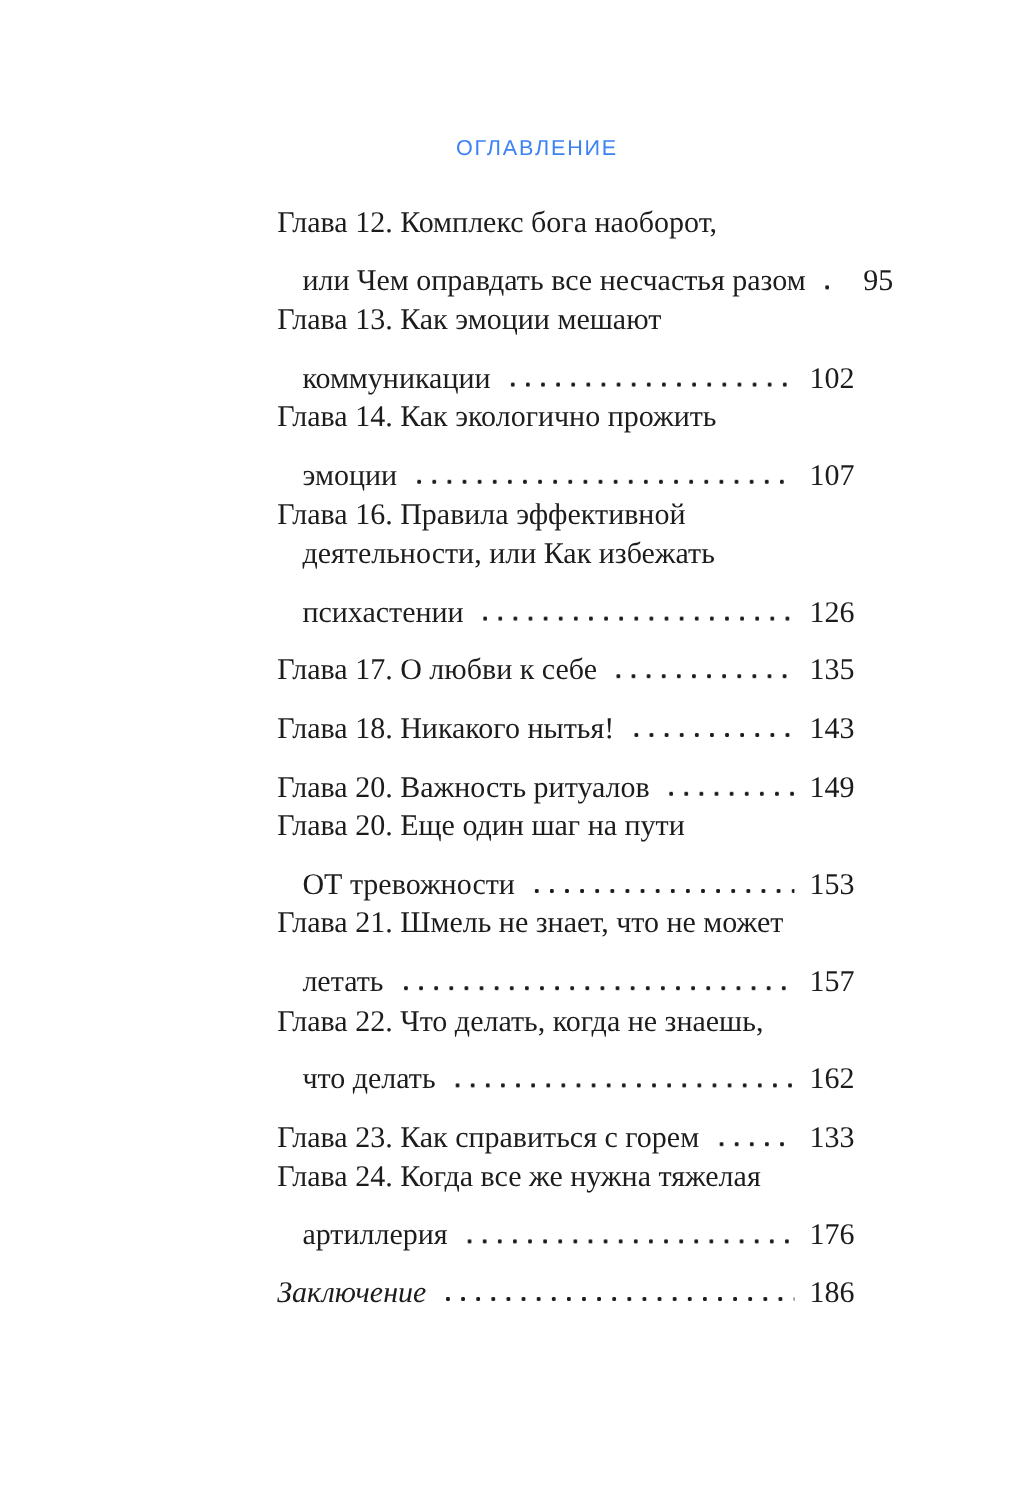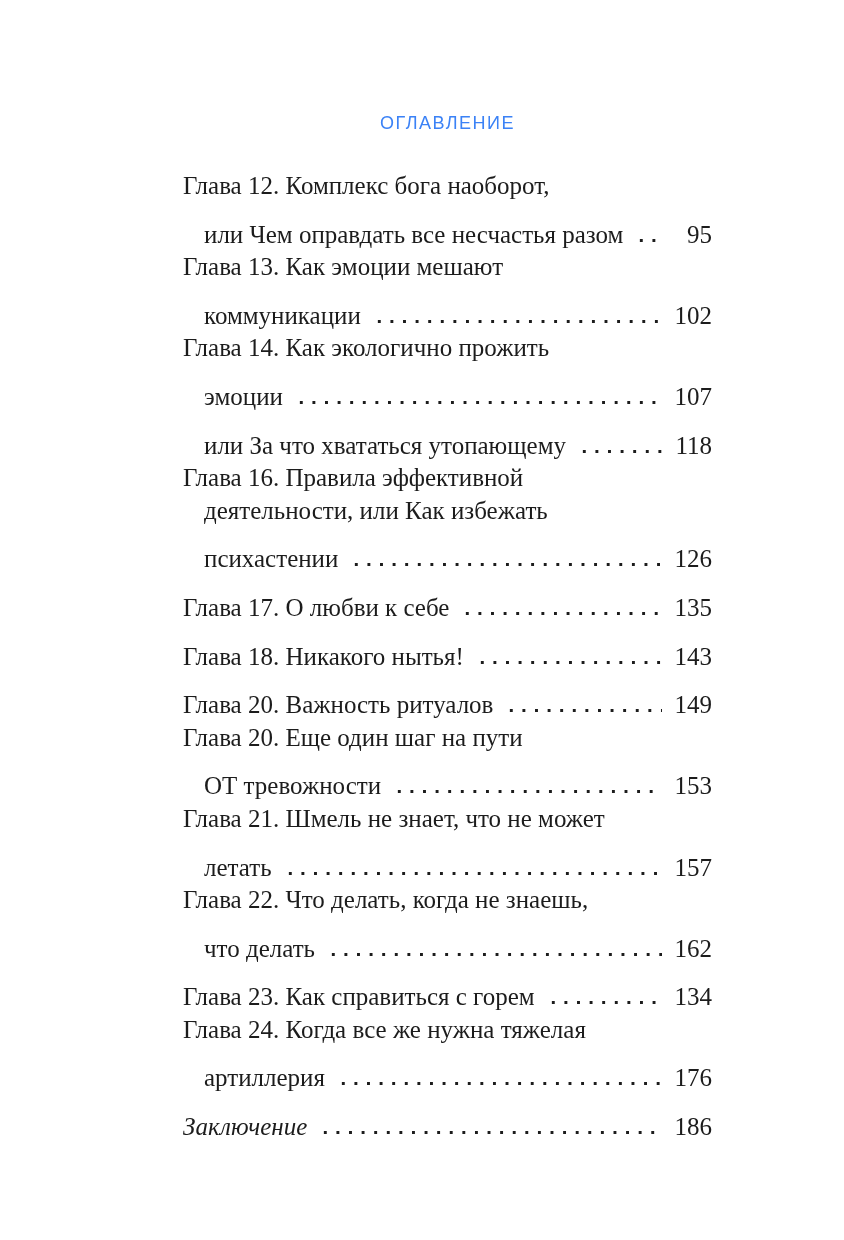--- a/index.html
+++ b/index.html
@@ -37,20 +37,21 @@
   }
   .line {
     display: flex;
     align-items: baseline;
     font-size: 25px;
     line-height: 32.6px;
     white-space: nowrap;
   }
   .line .txt {
     flex: 0 0 auto;
+    margin-left: 48px;
   }
   .line.cont {
     padding-left: 21px;
   }
   .line.italic .txt {
     font-style: italic;
   }
   .fill {
     flex: 1 1 auto;
     min-width: 14px;
@@ -101,25 +102,20 @@
           <div class="line">
             <span class="txt">Глава 14. Как экологично прожить</span>
           </div>
           <div class="line cont">
             <span class="txt">эмоции</span>
             <span class="fill"></span>
             <span class="pg">107</span>
           </div>
         </div>
         <div class="entry">
-          <div class="line cont">
-            <span class="txt">или За что хвататься утопающему</span>
-            <span class="fill"></span>
-            <span class="pg">118</span>
-          </div>
         </div>
         <div class="entry">
           <div class="line">
             <span class="txt">Глава 16. Правила эффективной</span>
           </div>
           <div class="line cont">
             <span class="txt">деятельности, или Как избежать</span>
           </div>
           <div class="line cont">
             <span class="txt">психастении</span>
@@ -175,21 +171,21 @@
           <div class="line cont">
             <span class="txt">что делать</span>
             <span class="fill"></span>
             <span class="pg">162</span>
           </div>
         </div>
         <div class="entry">
           <div class="line">
             <span class="txt">Глава 23. Как справиться с горем</span>
             <span class="fill"></span>
-            <span class="pg">134</span>
+            <span class="pg">133</span>
           </div>
         </div>
         <div class="entry">
           <div class="line">
             <span class="txt">Глава 24. Когда все же нужна тяжелая</span>
           </div>
           <div class="line cont">
             <span class="txt">артиллерия</span>
             <span class="fill"></span>
             <span class="pg">176</span>

